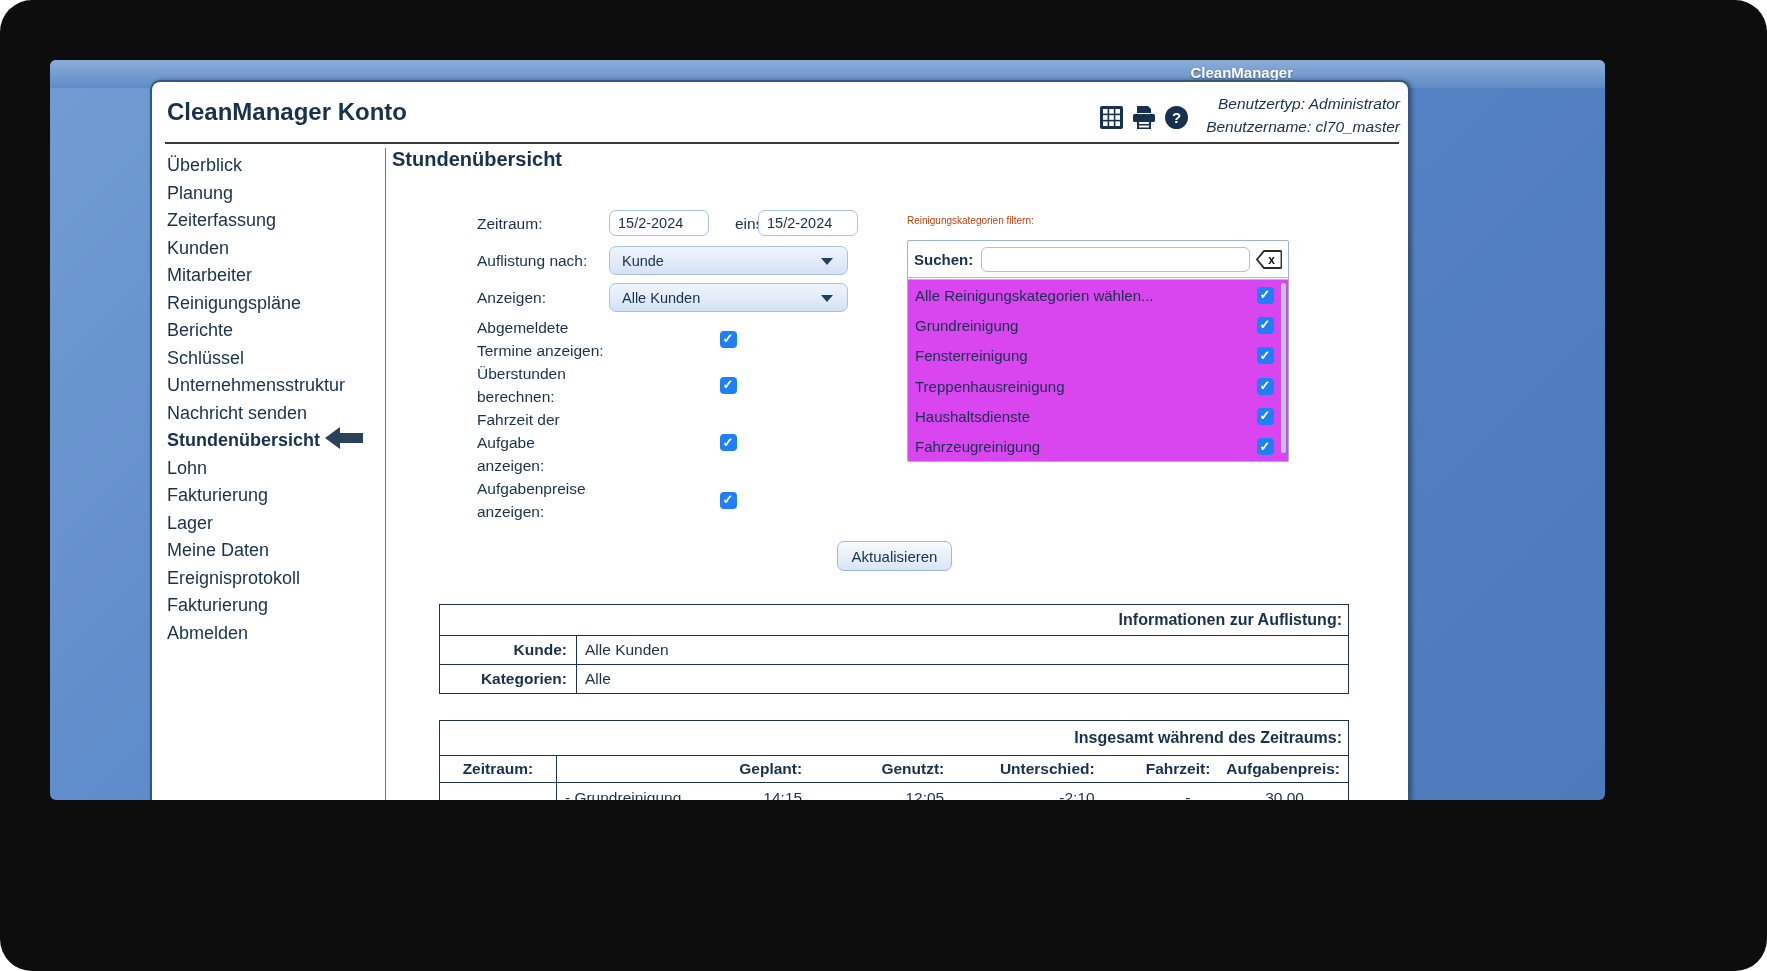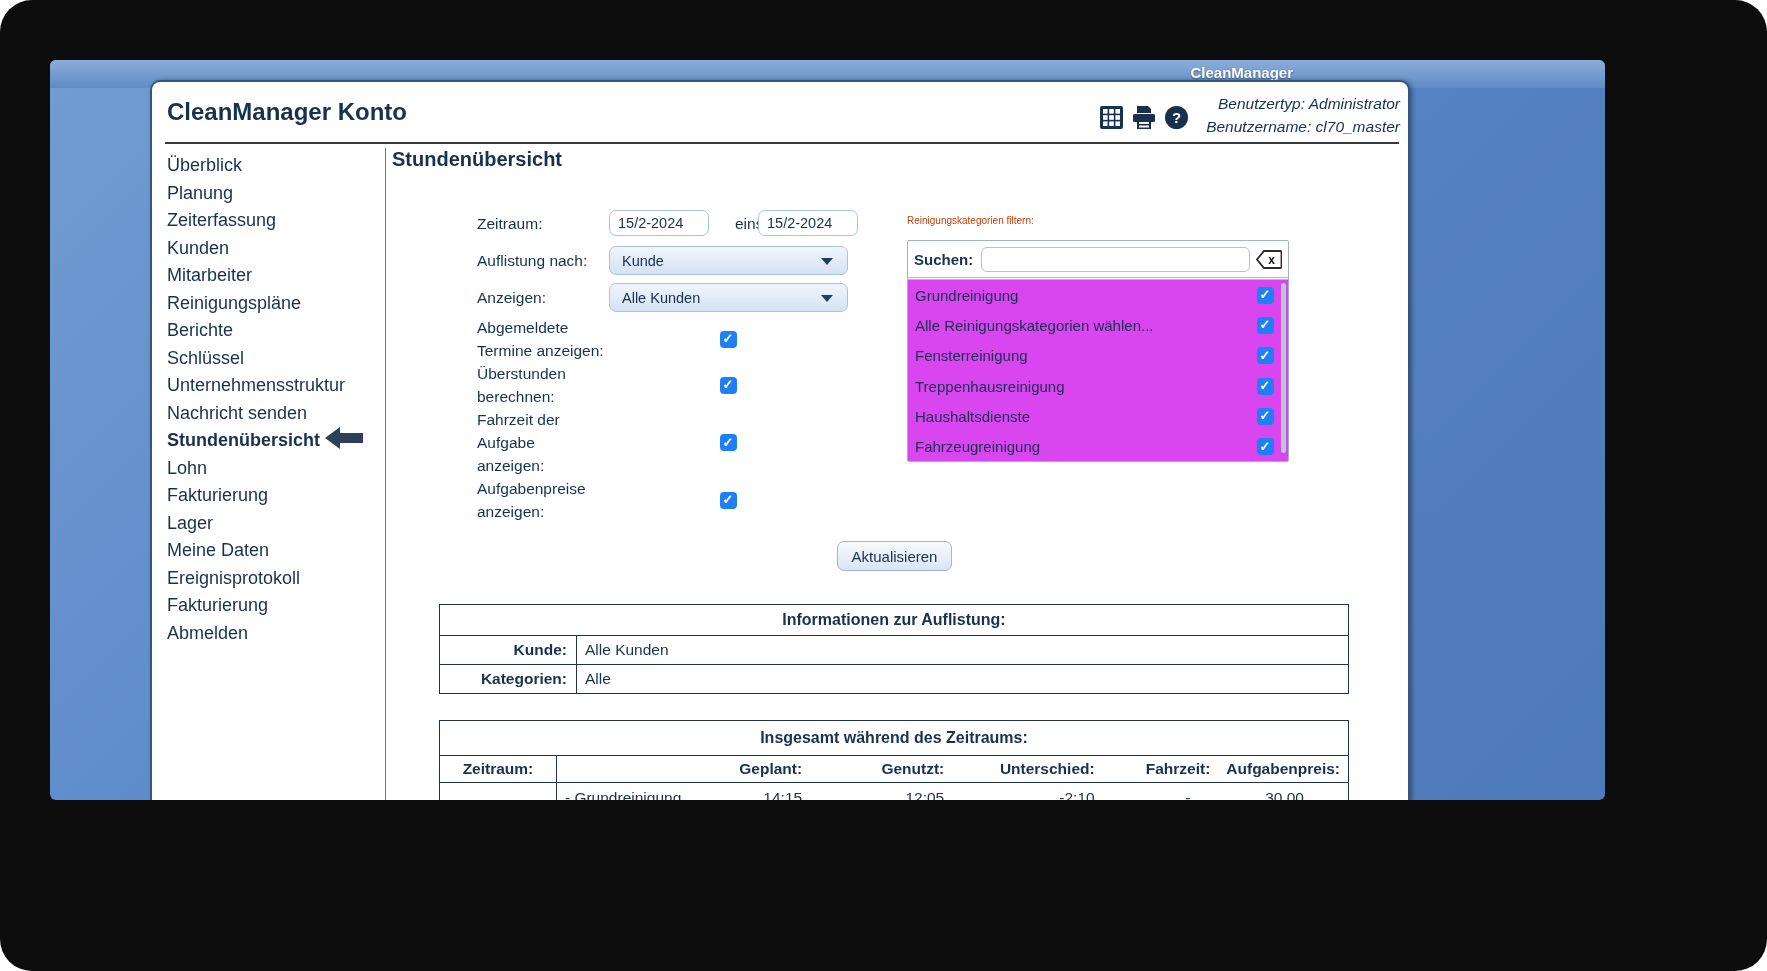--- a/index.html
+++ b/index.html
@@ -57,21 +57,21 @@
   .filter-list{position:relative;}
   .filter-row{display:flex;align-items:center;height:30.3px;padding:0 14px 0 7px;}
   .filter-row .flabel2{font-size:15px;color:#17314f;}
   .filter-scrollbar{position:absolute;right:2px;top:42px;width:5px;height:170px;border-radius:3px;background:#b9c7dc;}
 
   .update-btn{position:absolute;left:685px;top:459px;width:115px;height:30px;border:1.5px solid #9db9dd;border-radius:7px;
               background:linear-gradient(#f8fafd,#d9e5f4);font-family:"Liberation Sans",sans-serif;font-size:15px;color:#17314f;cursor:pointer;}
 
   table.rpt{position:absolute;left:287px;width:910px;border-collapse:collapse;font-size:15.5px;color:#17314f;background:#fff;}
   table.rpt,table.rpt td,table.rpt th{border:1.6px solid #1c3452;}
-  table.rpt .ttl{font-weight:bold;font-size:16px;text-align:center;padding:6px 6px;}
+  table.rpt .ttl{font-weight:bold;font-size:16px;text-align:right;padding:6px 6px;}
   table.info{top:522px;}
   table.info td.k{width:123px;font-weight:bold;text-align:right;padding:5px 9px 5px 4px;}
   table.info td.v{text-align:left;padding:5px 8px;}
   table.totals{top:638px;}
   table.totals th,table.totals td{border-left:none;border-right:none;}
   table.totals .c1{border-right:1.6px solid #1c3452;}
   table.totals th.c1{width:123px;text-align:center;font-weight:bold;padding:4px 2px;}
   table.totals .ttl{border-right:1.6px solid #1c3452;}
   table.totals th{text-align:right;padding:4px 8px;font-weight:bold;}
   table.totals td{padding:4px 8px;height:22px;}
@@ -287,26 +287,26 @@
           <span class="clear-icon">
             <svg width="26" height="19" viewBox="0 0 26 19">
                 <path d="M8 1 h16 a1.5 1.5 0 0 1 1.5 1.5 v14 a1.5 1.5 0 0 1 -1.5 1.5 h-16 l-7 -8.5 z" fill="#fff" stroke="#2b2b2b" stroke-width="1.8"></path>
                 <text x="15.5" y="14" text-anchor="middle" font-family="Liberation Sans, sans-serif" font-size="12" font-weight="bold" fill="#111">x</text>
               </svg>
           </span>
         </div>
         <div class="filter-list">
 
             <div class="filter-row">
+              <span class="flabel2">Alle Reinigungskategorien wählen...</span>
+              <span class="cbx checked" style="margin-right:0;"></span>
+            </div>
+
+            <div class="filter-row">
               <span class="flabel2">Grundreinigung</span>
-              <span class="cbx checked" style="margin-right:0;"></span>
-            </div>
-
-            <div class="filter-row">
-              <span class="flabel2">Alle Reinigungskategorien wählen...</span>
               <span class="cbx checked" style="margin-right:0;"></span>
             </div>
 
             <div class="filter-row">
               <span class="flabel2">Fensterreinigung</span>
               <span class="cbx checked" style="margin-right:0;"></span>
             </div>
 
             <div class="filter-row">
               <span class="flabel2">Treppenhausreinigung</span>

